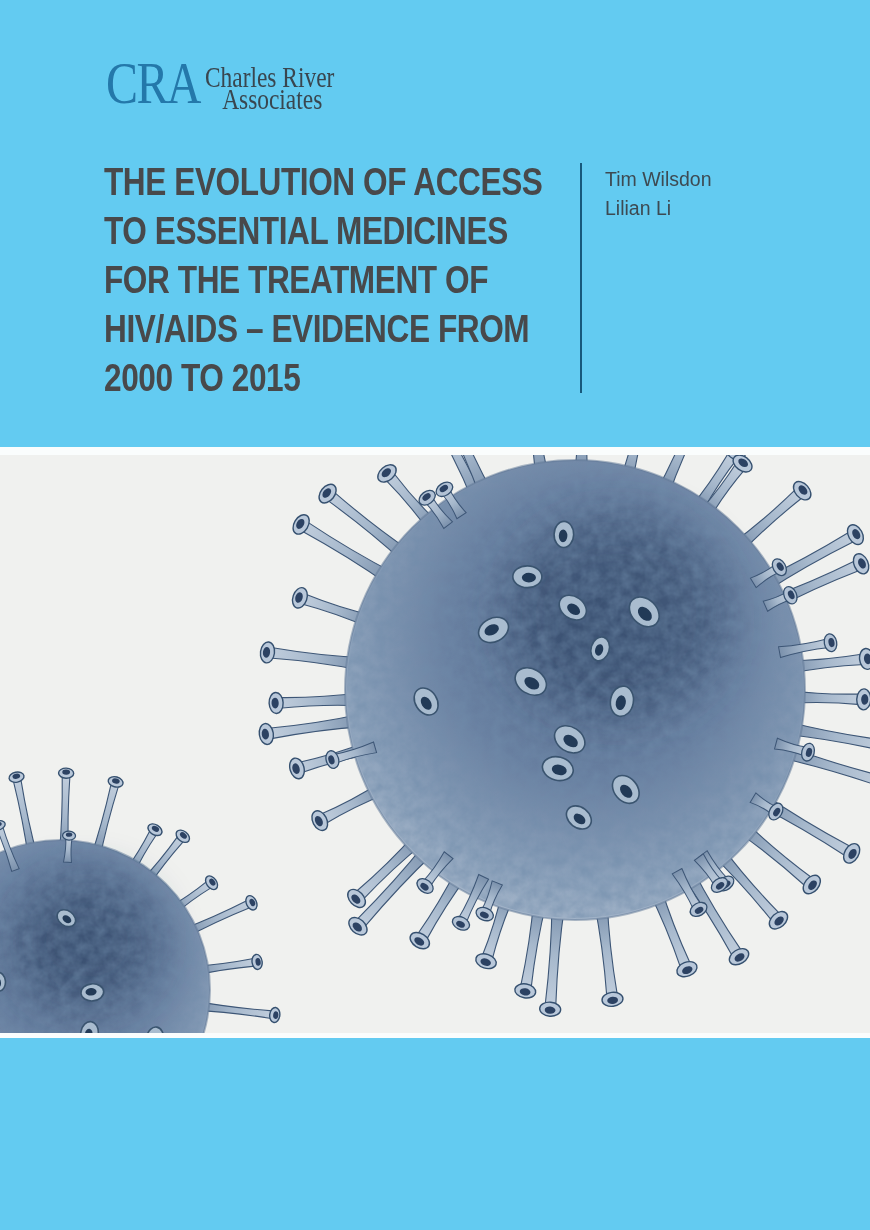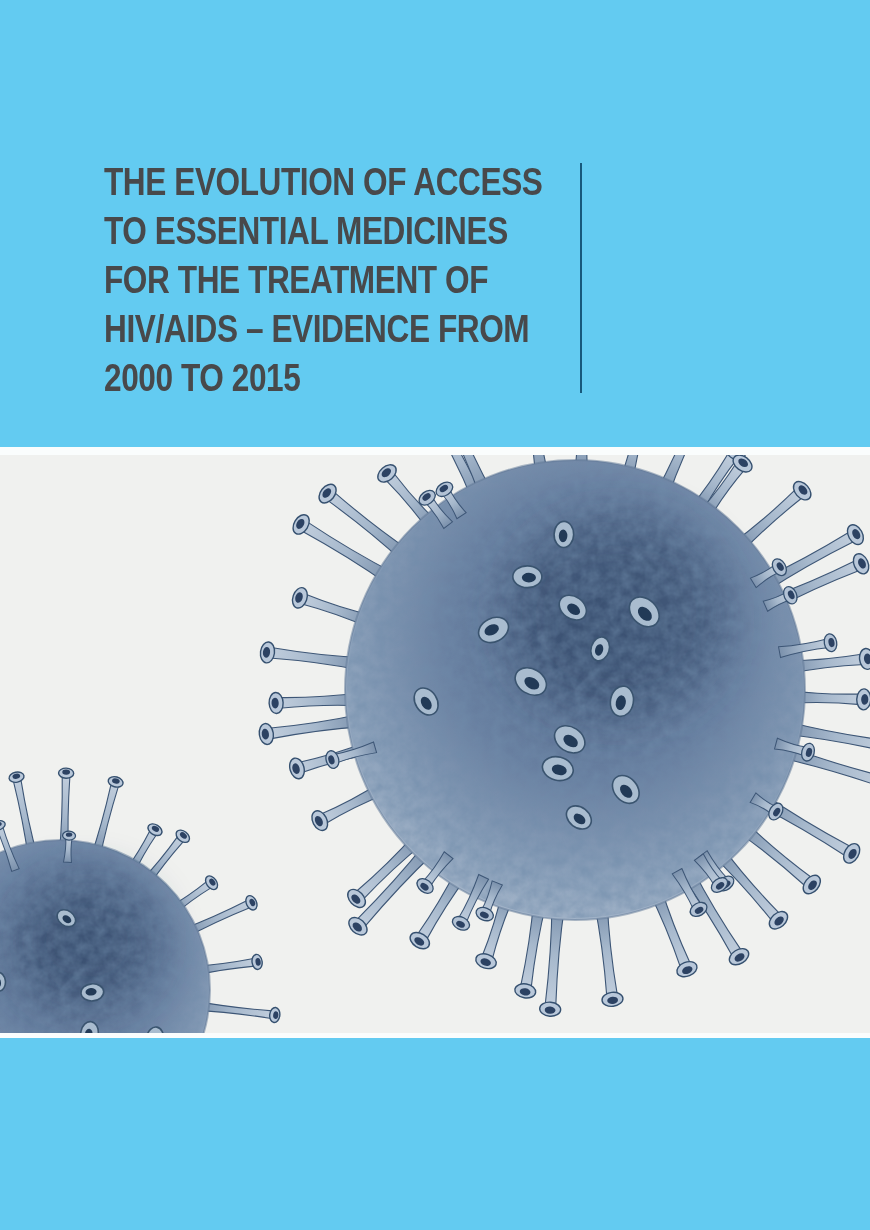--- a/index.html
+++ b/index.html
@@ -36,30 +36,41 @@
   .hero{position:absolute;left:0;top:455px;width:870px;height:578px;background:#f0f1ef;}
   .hero svg{display:block;}
   .strip-bottom{position:absolute;left:0;top:1033px;width:870px;height:5px;background:#fafdfd;}
   .band{position:absolute;left:0;top:1038px;width:870px;height:192px;background:#63cbf1;}
 </style>
 </head>
 <body>
 
 <div class="page">
 
+  <div class="logo">
+    <span class="logo-monogram">CRA</span>
+    <span class="logo-name">
+      <span class="logo-line l1">Charles River</span>
+      <span class="logo-line l2">Associates</span>
+    </span>
+  </div>
 
   <h1 class="title">
     <span>THE EVOLUTION OF ACCESS</span>
     <span>TO ESSENTIAL MEDICINES</span>
     <span>FOR THE TREATMENT OF</span>
     <span>HIV/AIDS – EVIDENCE FROM</span>
     <span>2000 TO 2015</span>
   </h1>
 
   <div class="divider"></div>
+  <div class="authors">
+    <span>Tim Wilsdon</span>
+    <span>Lilian Li</span>
+  </div>
 
   <div class="strip-top"></div>
   <div class="hero">
     <svg id="virus-svg" width="870" height="578" viewBox="0 0 870 578" xmlns="http://www.w3.org/2000/svg">
       <defs>
         <radialGradient id="bodyGrad" cx="0.54" cy="0.38" r="0.75">
           <stop offset="0" stop-color="#4e6486"></stop>
           <stop offset="0.42" stop-color="#687fa0"></stop>
           <stop offset="0.72" stop-color="#8ea3bc"></stop>
           <stop offset="0.93" stop-color="#b4c2d3"></stop>

